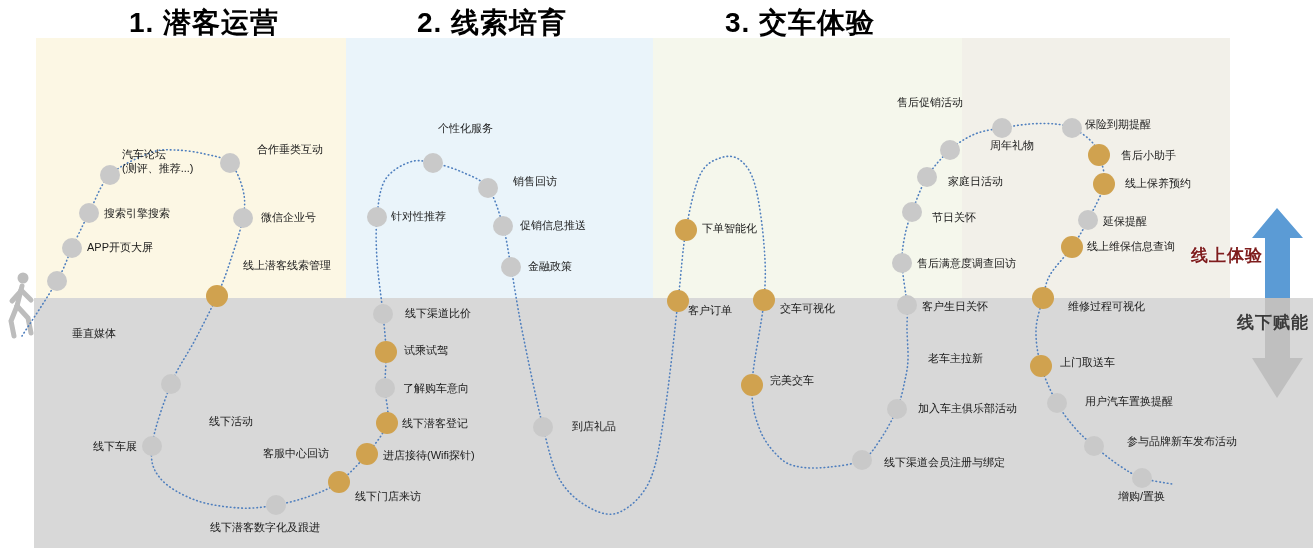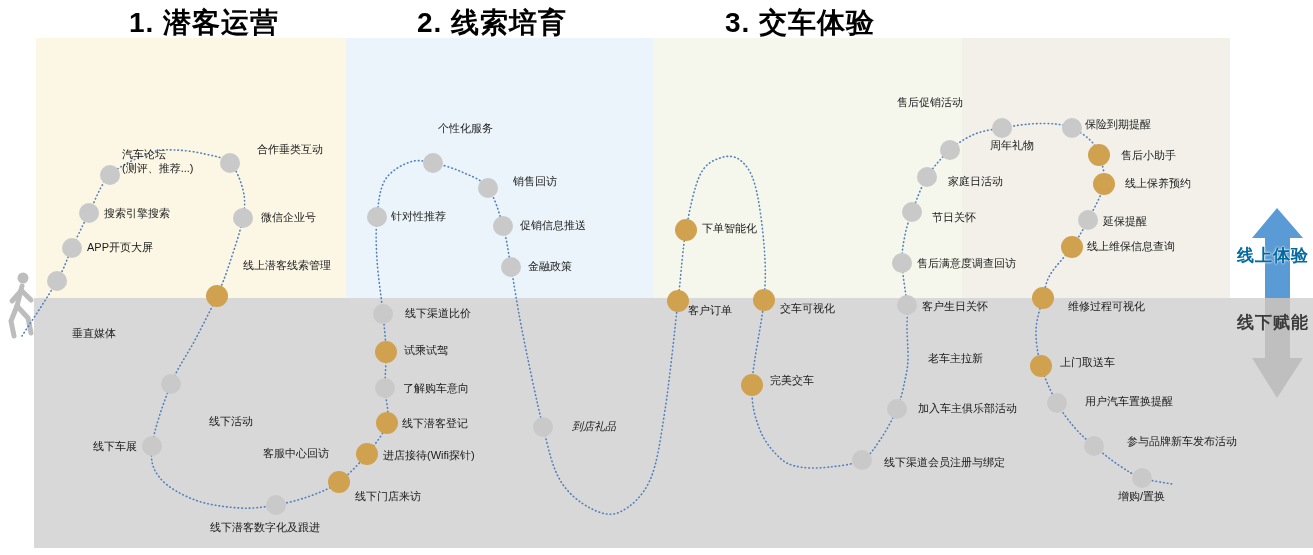--- a/index.html
+++ b/index.html
@@ -32,21 +32,21 @@
       <path d="M20 29 L11 39"></path>
       <path d="M16 44 L27 56 L30 71"></path>
       <path d="M16 44 L10 59 L13 74"></path>
     </g>
   </svg>
 
   <svg width="90" height="210" style="position:absolute;left:1235px;top:200px;" viewBox="0 0 90 210">
     <polygon id="up-arrow" points="42,8 68,38 55,38 55,98 30,98 30,38 17,38" fill="#5B9BD5"></polygon>
     <polygon id="down-arrow" points="30,98 55,98 55,158 68,158 42,198 17,158 30,158" fill="#BFBFBF"></polygon>
   </svg>
-  <div class="legend-label legend-online" id="legend-online" style="left: 1237px; top: 255px; color: #0369a1;">线上体验</div>
+  <div class="legend-label legend-online" id="legend-online" style="left: 1191px; top: 255px; color: #7f1d1d;">线上体验</div>
   <div class="legend-label" id="legend-offline" style="left: 1237px; top: 322px; color: rgb(59, 59, 59);">线下赋能</div>
 <div class="phase-title" style="left: 204px;">1. 潜客运营</div>
     <div class="phase-title" style="left: 492px;">2. 线索培育</div>
     <div class="phase-title" style="left: 800px;">3. 交车体验</div>
     <svg id="curve-svg" width="1313" height="555">
       <path d="M 22 336 C 27.8 326.8, 48.7 295.7, 57 281 C 65.3 266.3, 66.7 259.3, 72 248 C 77.3 236.7, 82.7 225.2, 89 213 C 95.3 200.8, 99.8 185.0, 110 175 C 120.2 165.0, 139.2 157.2, 150 153 C 160.8 148.8, 165.8 149.8, 175 150 C 184.2 150.2, 195.8 151.8, 205 154 C 214.2 156.2, 223.7 157.0, 230 163 C 236.3 169.0, 240.8 180.8, 243 190 C 245.2 199.2, 245.2 206.0, 243 218 C 240.8 230.0, 234.3 249.0, 230 262 C 225.7 275.0, 222.8 283.0, 217 296 C 211.2 309.0, 202.7 325.3, 195 340 C 187.3 354.7, 178.2 366.3, 171 384 C 163.8 401.7, 153.8 430.3, 152 446 C 150.2 461.7, 152.8 469.0, 160 478 C 167.2 487.0, 181.7 495.0, 195 500 C 208.3 505.0, 226.5 507.2, 240 508 C 253.5 508.8, 264.3 507.0, 276 505 C 287.7 503.0, 299.5 499.8, 310 496 C 320.5 492.2, 329.5 489.0, 339 482 C 348.5 475.0, 359.0 463.8, 367 454 C 375.0 444.2, 384.0 434.0, 387 423 C 390.0 412.0, 385.2 399.8, 385 388 C 384.8 376.2, 386.3 364.3, 386 352 C 385.7 339.7, 384.5 329.3, 383 314 C 381.5 298.7, 378.0 276.2, 377 260 C 376.0 243.8, 375.7 230.3, 377 217 C 378.3 203.7, 379.5 189.2, 385 180 C 390.5 170.8, 402.0 164.8, 410 162 C 418.0 159.2, 424.3 161.3, 433 163 C 441.7 164.7, 452.8 167.8, 462 172 C 471.2 176.2, 481.2 179.0, 488 188 C 494.8 197.0, 499.2 212.8, 503 226 C 506.8 239.2, 507.8 249.7, 511 267 C 514.2 284.3, 516.7 303.3, 522 330 C 527.3 356.7, 536.7 402.0, 543 427 C 549.3 452.0, 552.2 466.5, 560 480 C 567.8 493.5, 580.0 502.7, 590 508 C 600.0 513.3, 610.0 516.7, 620 512 C 630.0 507.3, 642.5 497.0, 650 480 C 657.5 463.0, 660.3 439.8, 665 410 C 669.7 380.2, 674.5 331.0, 678 301 C 681.5 271.0, 682.3 251.0, 686 230 C 689.7 209.0, 694.3 187.0, 700 175 C 705.7 163.0, 713.3 160.5, 720 158 C 726.7 155.5, 734.2 155.5, 740 160 C 745.8 164.5, 751.0 170.8, 755 185 C 759.0 199.2, 762.5 225.8, 764 245 C 765.5 264.2, 766.0 276.7, 764 300 C 762.0 323.3, 752.7 363.3, 752 385 C 751.3 406.7, 755.3 417.8, 760 430 C 764.7 442.2, 773.3 451.8, 780 458 C 786.7 464.2, 791.7 465.5, 800 467 C 808.3 468.5, 819.7 468.2, 830 467 C 840.3 465.8, 853.7 464.5, 862 460 C 870.3 455.5, 874.2 448.5, 880 440 C 885.8 431.5, 892.8 419.0, 897 409 C 901.2 399.0, 903.2 388.3, 905 380 C 906.8 371.7, 907.7 367.3, 908 359 C 908.3 350.7, 907.2 339.0, 907 330 C 906.8 321.0, 907.8 316.2, 907 305 C 906.2 293.8, 902.3 274.7, 902 263 C 901.7 251.3, 903.3 243.5, 905 235 C 906.7 226.5, 908.3 221.7, 912 212 C 915.7 202.3, 920.7 187.3, 927 177 C 933.3 166.7, 942.0 157.2, 950 150 C 958.0 142.8, 966.3 137.7, 975 134 C 983.7 130.3, 992.8 129.7, 1002 128 C 1011.2 126.3, 1021.2 124.7, 1030 124 C 1038.8 123.3, 1048.0 123.3, 1055 124 C 1062.0 124.7, 1066.2 125.3, 1072 128 C 1077.8 130.7, 1085.5 135.5, 1090 140 C 1094.5 144.5, 1096.7 147.7, 1099 155 C 1101.3 162.3, 1105.8 173.2, 1104 184 C 1102.2 194.8, 1093.3 209.5, 1088 220 C 1082.7 230.5, 1078.3 237.8, 1072 247 C 1065.7 256.2, 1054.8 266.5, 1050 275 C 1045.2 283.5, 1045.3 288.8, 1043 298 C 1040.7 307.2, 1036.3 318.7, 1036 330 C 1035.7 341.3, 1037.5 353.8, 1041 366 C 1044.5 378.2, 1051.3 392.7, 1057 403 C 1062.7 413.3, 1068.8 420.8, 1075 428 C 1081.2 435.2, 1086.5 439.7, 1094 446 C 1101.5 452.3, 1112.0 460.7, 1120 466 C 1128.0 471.3, 1133.3 475.0, 1142 478 C 1150.7 481.0, 1167.0 483.0, 1172 484" fill="none" stroke="#4F7FBE" stroke-width="1.6" stroke-dasharray="0.6 3.2" stroke-linecap="round"></path>
       <circle cx="57" cy="281" r="10" fill="#C9C9C9"></circle>
       <circle cx="72" cy="248" r="10" fill="#C9C9C9"></circle>
       <circle cx="89" cy="213" r="10" fill="#C9C9C9"></circle>
       <circle cx="110" cy="175" r="10" fill="#C9C9C9"></circle>
@@ -107,21 +107,21 @@
     <div class="node-label" style="left: 383px; top: 456px;">进店接待(Wifi探针)</div>
     <div class="node-label" style="left: 402px; top: 424px;">线下潜客登记</div>
     <div class="node-label" style="left: 403px; top: 389px;">了解购车意向</div>
     <div class="node-label" style="left: 404px; top: 351px;">试乘试驾</div>
     <div class="node-label" style="left: 405px; top: 314px;">线下渠道比价</div>
     <div class="node-label" style="left: 391px; top: 217px;">针对性推荐</div>
     <div class="node-label" style="left: 438px; top: 129px;">个性化服务</div>
     <div class="node-label" style="left: 513px; top: 182px;">销售回访</div>
     <div class="node-label" style="left: 520px; top: 226px;">促销信息推送</div>
     <div class="node-label" style="left: 528px; top: 267px;">金融政策</div>
-    <div class="node-label" style="left: 572px; top: 427px; font-style: italic;">到店礼品</div>
+    <div class="node-label" style="left: 572px; top: 427px;">到店礼品</div>
     <div class="node-label" style="left: 702px; top: 229px;">下单智能化</div>
     <div class="node-label" style="left: 688px; top: 311px;">客户订单</div>
     <div class="node-label" style="left: 780px; top: 309px;">交车可视化</div>
     <div class="node-label" style="left: 770px; top: 381px;">完美交车</div>
     <div class="node-label" style="left: 884px; top: 463px;">线下渠道会员注册与绑定</div>
     <div class="node-label" style="left: 918px; top: 409px;">加入车主俱乐部活动</div>
     <div class="node-label" style="left: 928px; top: 359px;">老车主拉新</div>
     <div class="node-label" style="left: 922px; top: 307px;">客户生日关怀</div>
     <div class="node-label" style="left: 917px; top: 264px; text-align: center;">售后满意度调查回访</div>
     <div class="node-label" style="left: 932px; top: 218px;">节日关怀</div>

